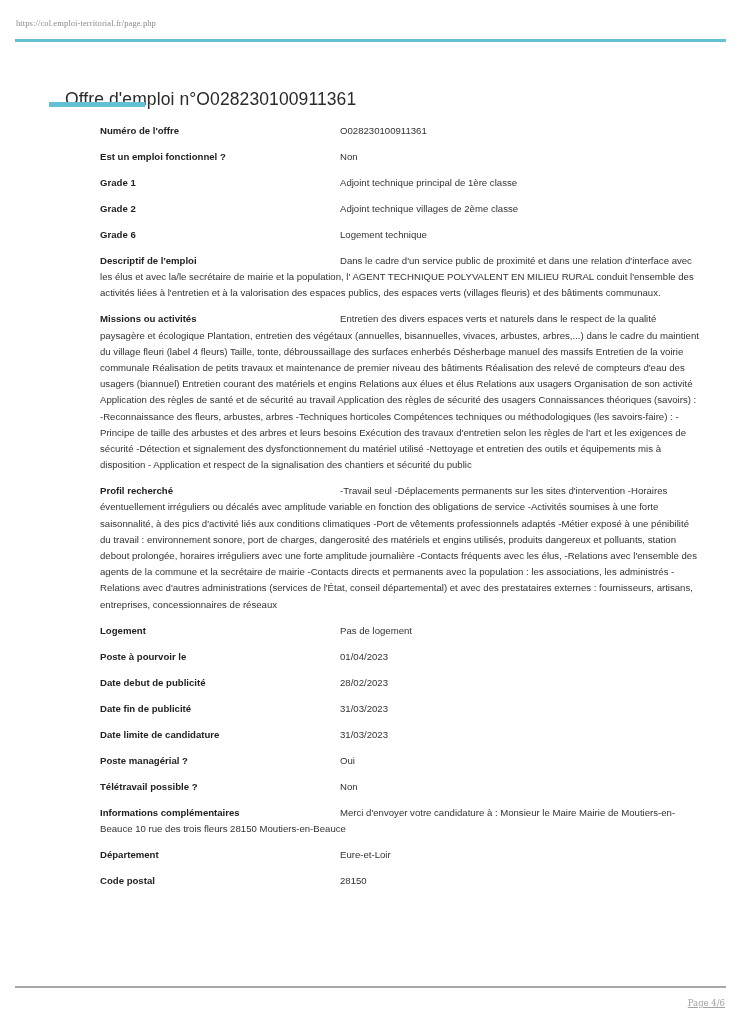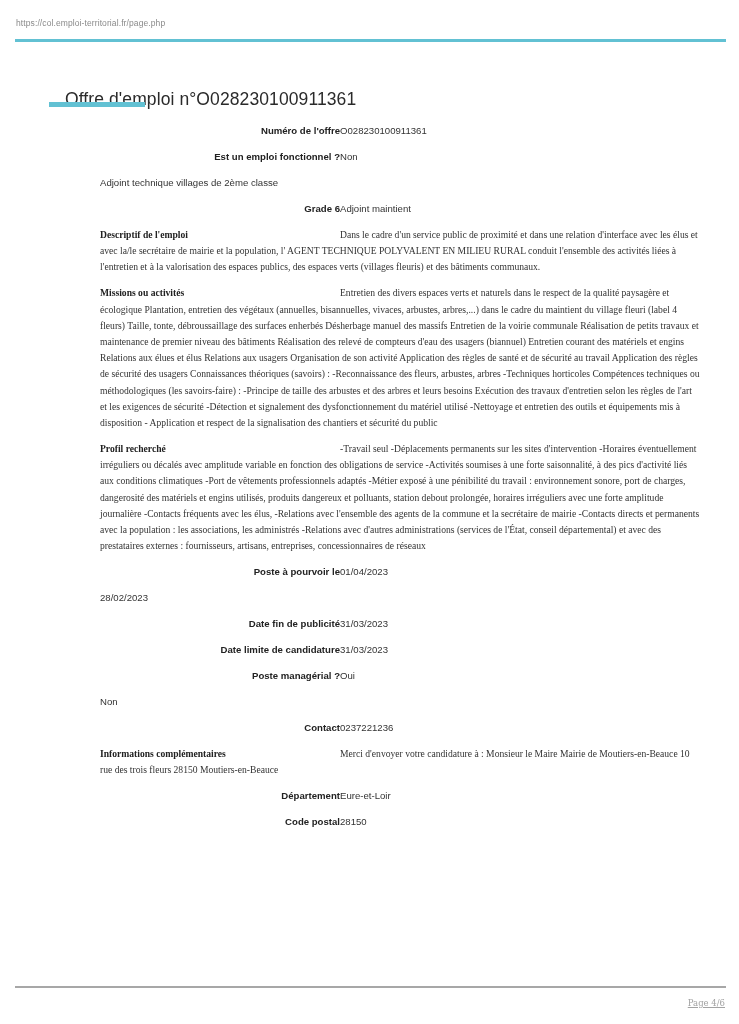--- a/index.html
+++ b/index.html
@@ -15,20 +15,21 @@
       font-family: "Liberation Sans", sans-serif;
       color: #2b2b2b;
     }
     .url-header {
       position: absolute;
       left: 16px;
       top: 18px;
       font-size: 8.5px;
       color: #8a8a8a;
       letter-spacing: 0.1px;
+      font-family: Liberation Serif, serif;
     }
     .top-rule {
       position: absolute;
       left: 15px;
       top: 39px;
       width: 711px;
       height: 3px;
       background: #62c1d3;
     }
     .page-title {
@@ -55,37 +56,35 @@
       top: 123px;
       width: 600px;
       font-size: 9.6px;
       line-height: 16.2px;
     }
     .row {
       margin: 0 0 9.8px 0;
     }
     .row.short {
       display: flex;
-      text-align: right;
     }
     .row .label {
       font-weight: bold;
       color: #222;
       display: inline-block;
       width: 240px;
     }
     .row .value {
       color: #333;
     }
     .row.long .label {
       width: 240px;
     }
     .row.long {
       text-align: left;
-      font-family: Liberation Serif, serif;
     }
     .bottom-rule {
       position: absolute;
       left: 15px;
       top: 986px;
       width: 711px;
       height: 2px;
       background: #a7a7a7;
     }
     .page-number {
@@ -110,60 +109,67 @@
 <div class="details">
   <div class="row short">
     <span class="label">Numéro de l'offre</span>
     <span class="value">O028230100911361</span>
   </div>
   <div class="row short">
     <span class="label">Est un emploi fonctionnel ?</span>
     <span class="value">Non</span>
   </div>
   <div class="row short">
+    <span class="label">Grade 1</span>
+    <span class="value">Adjoint technique principal de 1ère classe</span>
+  </div>
+  <div class="row short">
+    <span class="label">Grade 2</span>
     <span class="value">Adjoint technique villages de 2ème classe</span>
   </div>
   <div class="row short">
     <span class="label">Grade 6</span>
-    <span class="value">Adjoint maintient</span>
+    <span class="value">Logement technique</span>
   </div>
   <div class="row long">
     <span class="label">Descriptif de l'emploi</span><span class="value">Dans le cadre d'un service public de proximité et dans une relation d'interface avec les élus et avec la/le secrétaire de mairie et la population, l' AGENT TECHNIQUE POLYVALENT EN MILIEU RURAL conduit l'ensemble des activités liées à l'entretien et à la valorisation des espaces publics, des espaces verts (villages fleuris) et des bâtiments communaux.</span>
   </div>
   <div class="row long">
     <span class="label">Missions ou activités</span><span class="value">Entretien des divers espaces verts et naturels dans le respect de la qualité paysagère et écologique Plantation, entretien des végétaux (annuelles, bisannuelles, vivaces, arbustes, arbres,...) dans le cadre du maintient du village fleuri (label 4 fleurs) Taille, tonte, débroussaillage des surfaces enherbés Désherbage manuel des massifs Entretien de la voirie communale Réalisation de petits travaux et maintenance de premier niveau des bâtiments Réalisation des relevé de compteurs d'eau des usagers (biannuel) Entretien courant des matériels et engins Relations aux élues et élus Relations aux usagers Organisation de son activité Application des règles de santé et de sécurité au travail Application des règles de sécurité des usagers Connaissances théoriques (savoirs) : -Reconnaissance des fleurs, arbustes, arbres -Techniques horticoles Compétences techniques ou méthodologiques (les savoirs-faire) : -Principe de taille des arbustes et des arbres et leurs besoins Exécution des travaux d'entretien selon les règles de l'art et les exigences de sécurité -Détection et signalement des dysfonctionnement du matériel utilisé -Nettoyage et entretien des outils et équipements mis à disposition - Application et respect de la signalisation des chantiers et sécurité du public</span>
   </div>
   <div class="row long">
     <span class="label">Profil recherché</span><span class="value">-Travail seul -Déplacements permanents sur les sites d'intervention -Horaires éventuellement irréguliers ou décalés avec amplitude variable en fonction des obligations de service -Activités soumises à une forte saisonnalité, à des pics d'activité liés aux conditions climatiques -Port de vêtements professionnels adaptés -Métier exposé à une pénibilité du travail : environnement sonore, port de charges, dangerosité des matériels et engins utilisés, produits dangereux et polluants, station debout prolongée, horaires irréguliers avec une forte amplitude journalière -Contacts fréquents avec les élus, -Relations avec l'ensemble des agents de la commune et la secrétaire de mairie -Contacts directs et permanents avec la population : les associations, les administrés -Relations avec d'autres administrations (services de l'État, conseil départemental) et avec des prestataires externes : fournisseurs, artisans, entreprises, concessionnaires de réseaux</span>
   </div>
   <div class="row short">
+    <span class="label">Logement</span>
+    <span class="value">Pas de logement</span>
+  </div>
+  <div class="row short">
     <span class="label">Poste à pourvoir le</span>
     <span class="value">01/04/2023</span>
   </div>
   <div class="row short">
+    <span class="label">Date debut de publicité</span>
     <span class="value">28/02/2023</span>
   </div>
   <div class="row short">
     <span class="label">Date fin de publicité</span>
     <span class="value">31/03/2023</span>
   </div>
   <div class="row short">
     <span class="label">Date limite de candidature</span>
     <span class="value">31/03/2023</span>
   </div>
   <div class="row short">
     <span class="label">Poste managérial ?</span>
     <span class="value">Oui</span>
   </div>
   <div class="row short">
+    <span class="label">Télétravail possible ?</span>
     <span class="value">Non</span>
-  </div>
-  <div class="row short">
-    <span class="label">Contact</span>
-    <span class="value">0237221236</span>
   </div>
   <div class="row long">
     <span class="label">Informations complémentaires</span><span class="value">Merci d'envoyer votre candidature à : Monsieur le Maire Mairie de Moutiers-en-Beauce 10 rue des trois fleurs 28150 Moutiers-en-Beauce</span>
   </div>
   <div class="row short">
     <span class="label">Département</span>
     <span class="value">Eure-et-Loir</span>
   </div>
   <div class="row short">
     <span class="label">Code postal</span>

